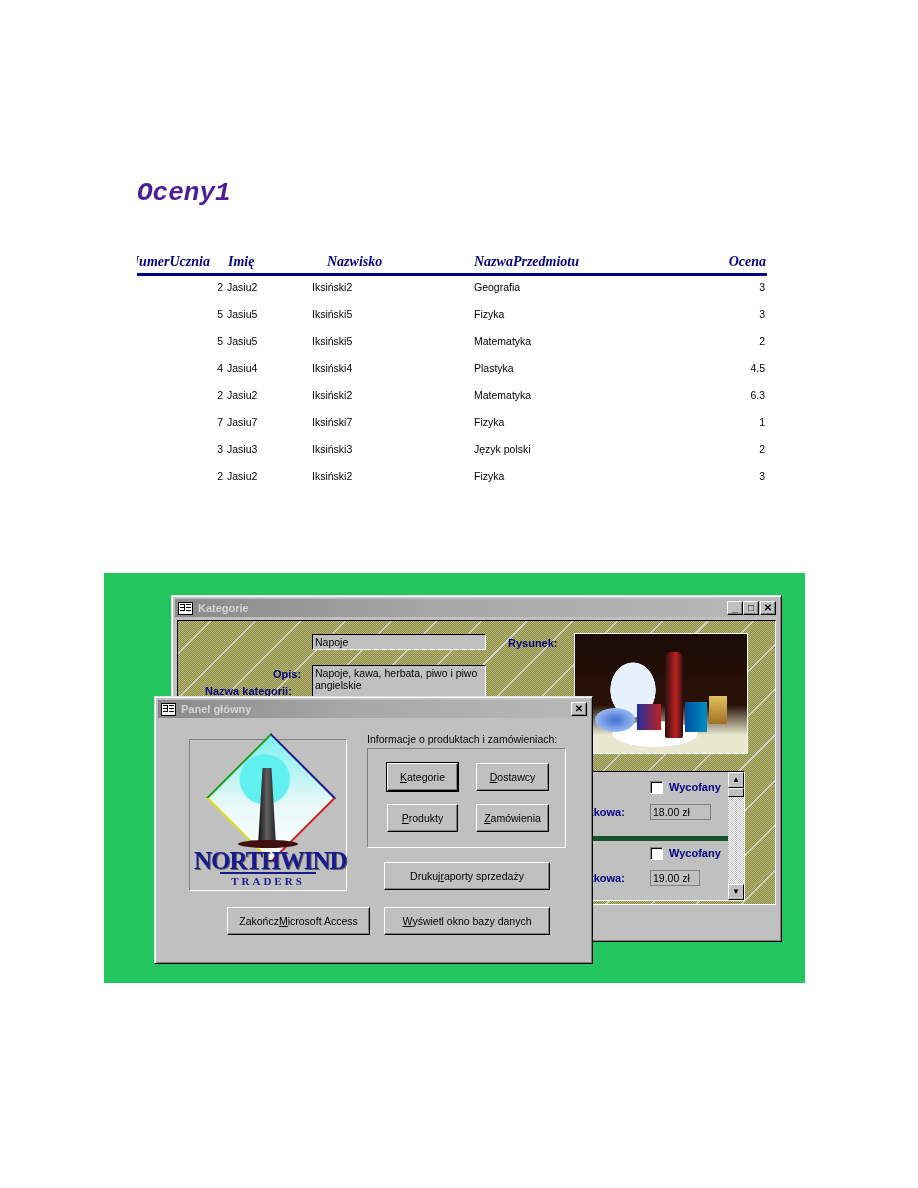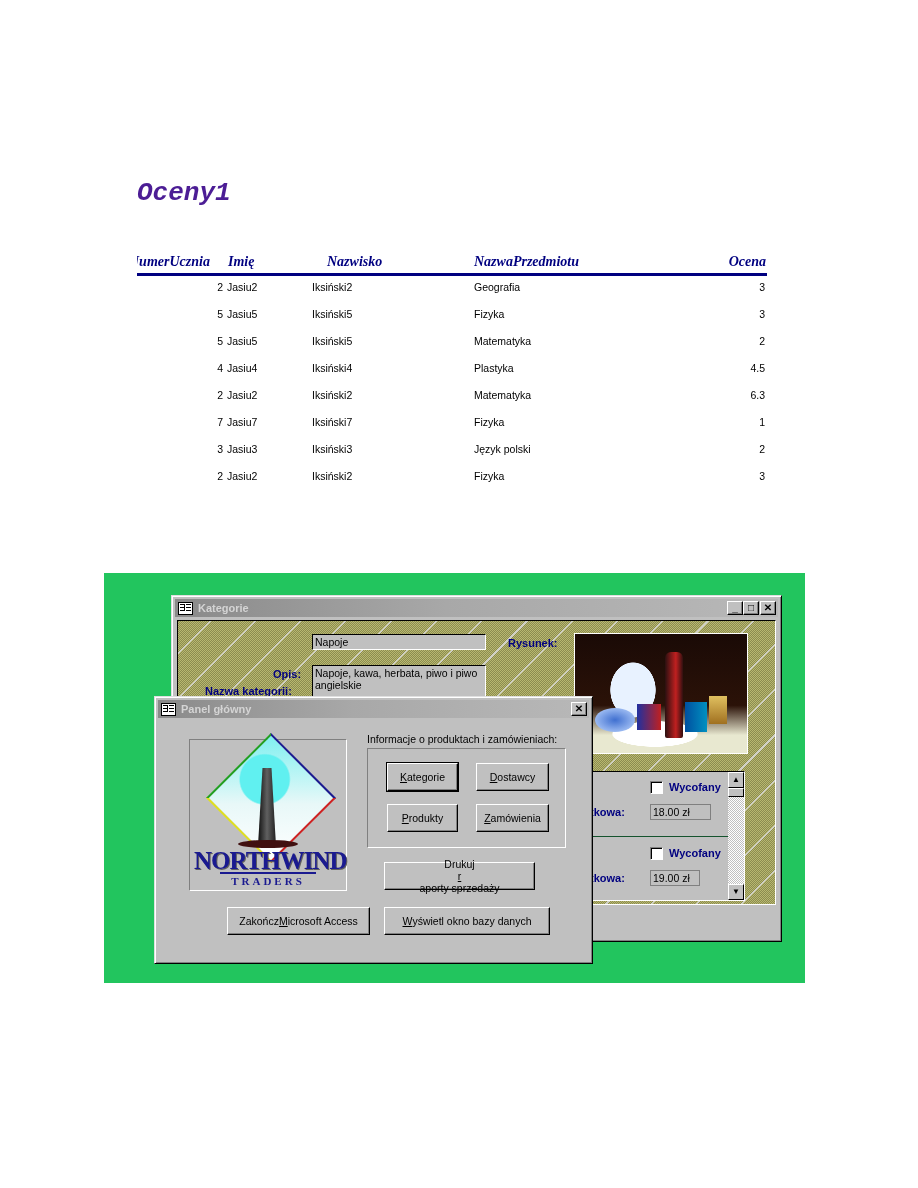--- a/index.html
+++ b/index.html
@@ -46,21 +46,21 @@
     radial-gradient(ellipse 60px 18px at 80px 100px, #fff 0 70%, transparent 72%),
     linear-gradient(#1a0a06, #2b1208 60%, #e8e8d0 85%);
   }
   .picture .bottle { position:absolute; left:90px; top:18px; width:18px; height:86px; background:linear-gradient(90deg,#2a1010,#c02020 60%,#301010); border-radius:6px 6px 2px 2px; }
   .picture .cup1 { position:absolute; left:62px; top:70px; width:24px; height:26px; background:linear-gradient(90deg,#2030a0,#c02020); }
   .picture .cup2 { position:absolute; left:110px; top:68px; width:22px; height:30px; background:linear-gradient(90deg,#0050a0,#0090c0); }
   .picture .cup3 { position:absolute; left:134px; top:62px; width:18px; height:28px; background:linear-gradient(#e0c060,#a07020); }
   .picture .plate2 { position:absolute; left:20px; top:74px; width:40px; height:24px; border-radius:50%; background:radial-gradient(#4070d0,#c0d8ff); }
 
   .subform { position:absolute; left:411px; top:150px; width:154px; height:128px; background:#c0c0c0; border:1px solid; border-color:#000 #fff #fff #000; overflow:hidden; }
-  .subrec { position:absolute; left:0; width:138px; height:64px; border-bottom:1px solid #14532d;text-decoration:underline; }
+  .subrec { position:absolute; left:0; width:138px; height:64px; border-bottom:5px solid #14532d;text-decoration:underline; }
   .chk { position:absolute; width:11px; height:11px; background:#fff; border:1px solid; border-color:#808080 #fff #fff #808080; box-shadow: inset 1px 1px 0 #000; cursor:default; }
   .vscroll { position:absolute; right:0; top:0; width:16px; height:128px; background:repeating-conic-gradient(#fff 0 25%, #c0c0c0 0 50%); background-size:2px 2px; }
   .sbtn { position:absolute; left:0; width:14px; height:14px; background:#c0c0c0; border:1px solid; border-color:#fff #000 #000 #fff; font-size:8px; line-height:14px; text-align:center; }
   .sthumb { position:absolute; left:0; top:16px; width:14px; height:7px; background:#c0c0c0; border:1px solid; border-color:#fff #000 #000 #fff; }
 
   
   .panel { left:50px; top:123px; width:437px; height:266px; }
   .logo-box { position:absolute; left:34px; top:42px; width:156px; height:150px; border:1px solid; border-color:#808080 #fff #fff #808080; }
   .logo-diamond { position:absolute; left:35px; top:12px; width:88px; height:88px; transform:rotate(45deg); background:
     radial-gradient(circle at 30% 40%, #60f0f0 0 30%, transparent 32%),
@@ -225,21 +225,21 @@
       <span></span>
         <u>P</u>
         <span>rodukty</span>
     </div>
     <div class="btn" style="left:321px;top:107px;width:73px;height:28px;">
       <span></span>
         <u>Z</u>
         <span>amówienia</span>
     </div>
 
-    <div class="btn" style="left:229px;top:165px;width:151px;height:28px;flex-direction:column;">
+    <div class="btn" style="left:229px;top:165px;width:166px;height:28px;">
       <span>Drukuj </span>
         <u>r</u>
         <span>aporty sprzedaży</span>
     </div>
     <div class="btn" style="left:40px;top:210px;width:143px;height:28px;margin-left:32px;">
       <span>Zakończ </span>
         <u>M</u>
         <span>icrosoft Access</span>
     </div>
     <div class="btn" style="left:229px;top:210px;width:166px;height:28px;">

